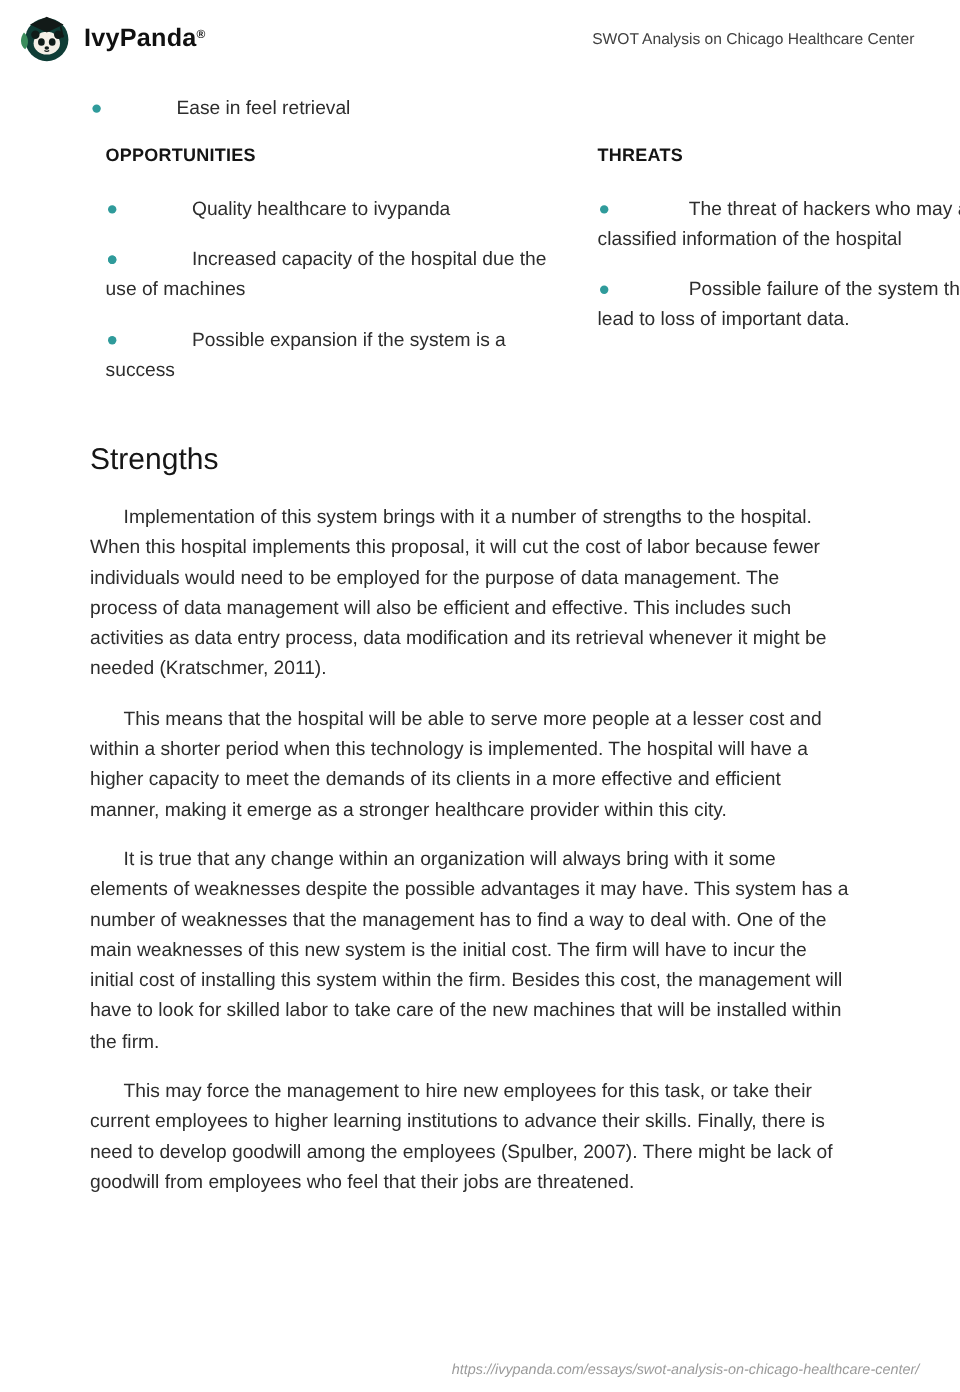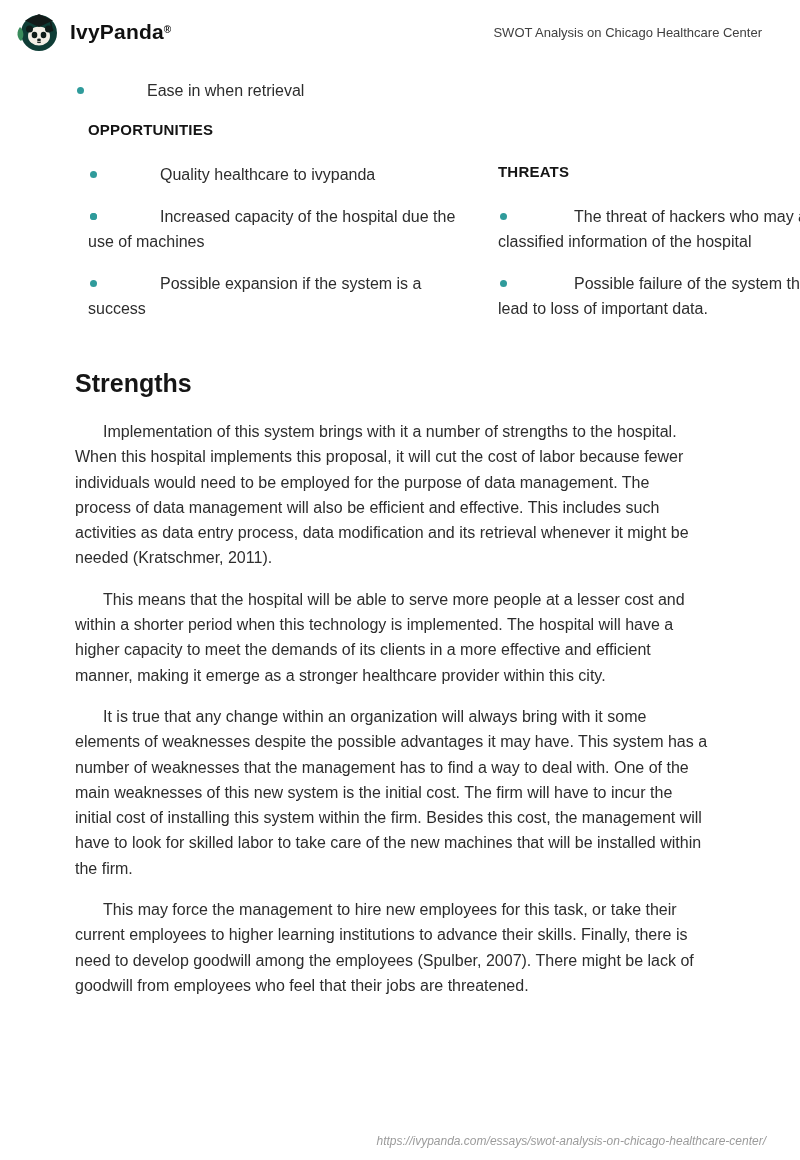--- a/index.html
+++ b/index.html
@@ -45,39 +45,39 @@
     position: absolute;
     left: 2px; top: 9px;
     width: 7px; height: 7px;
     border-radius: 50%;
     background: #2f9b9b;
     text-indent: 0;
   }
 
   .lead-list { margin: 18px 0 0 13px; }
 
-  .two-col { display: flex; margin: 16px 0 0 13px; align-items: flex-end; }
+  .two-col { display: flex; margin: 16px 0 0 13px; }
   .col-left  { width: 410px; flex: none; padding-right: 20px; }
   .col-right { width: 390px; flex: none; }
   .col h3 {
     font-size: 15px;
     font-weight: bold;
     color: #141414;
     letter-spacing: .2px;
     margin: 0 0 22px 0;
     line-height: 20px;
   }
 
   .bullet-item.threat { text-indent: 0; }
   .bullet-item.threat .l1 { display: block; margin-left: 76px; white-space: nowrap; }
   .bullet-item.threat .l2 { display: block; }
 
   h2.section-heading {
     font-size: 25px;
-    font-weight: bold;
+    font-weight: normal;
     color: #161616;
     margin: 30px 0 21px 0;
     line-height: 30px;
   }
   p.body-para {
     font-size: 16px;
     line-height: 25.3px;
     color: #2d2d2d;
     margin: 0 16px 16px 0;
     text-indent: 28px;
@@ -120,21 +120,21 @@
       <span><span class="brand-name">IvyPanda</span><sup class="reg">®</sup></span>
     </div>
     <div class="doc-title">SWOT Analysis on Chicago Healthcare Center</div>
   </header>
 
   <main>
 
     <ul class="bullets lead-list">
       <li class="bullet-item">
         <span class="dot"></span>
-        <span>Ease in when retrieval</span>
+        <span>Ease in feel retrieval</span>
       </li>
     </ul>
 
     <div class="two-col">
 
       <div class="col col-left">
         <h3>OPPORTUNITIES</h3>
         <ul class="bullets">
           <li class="bullet-item">
             <span class="dot"></span>

